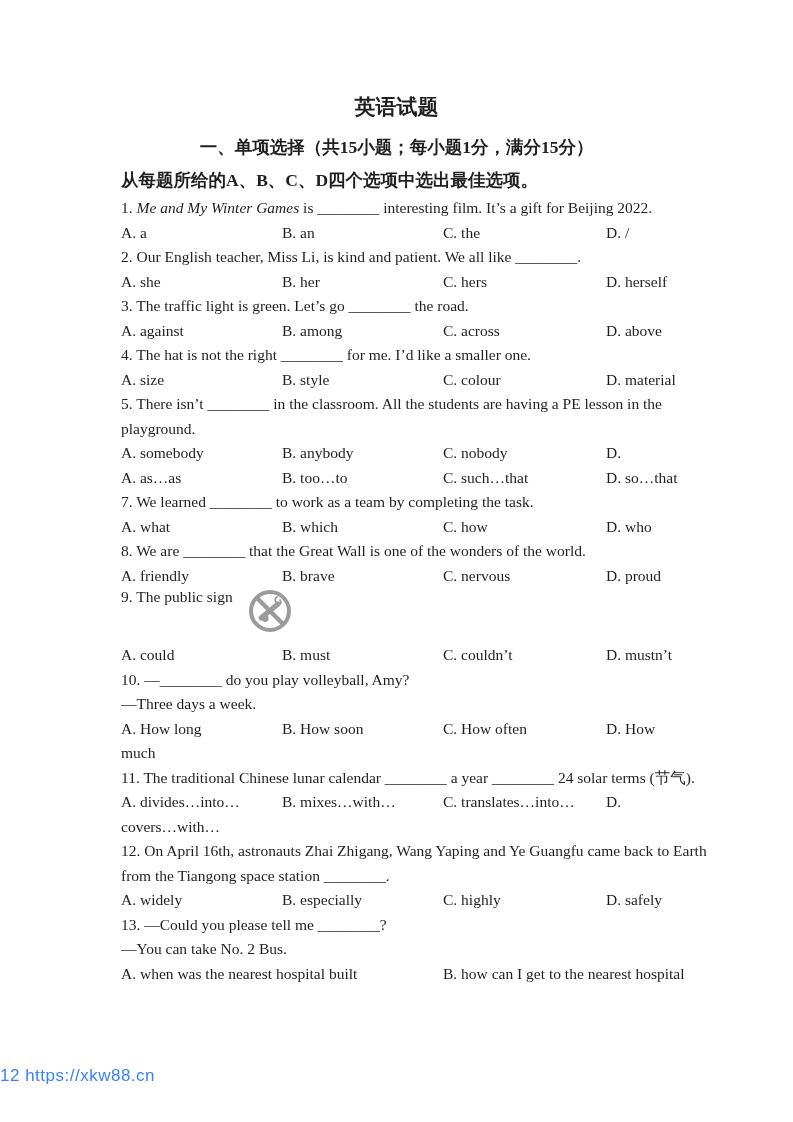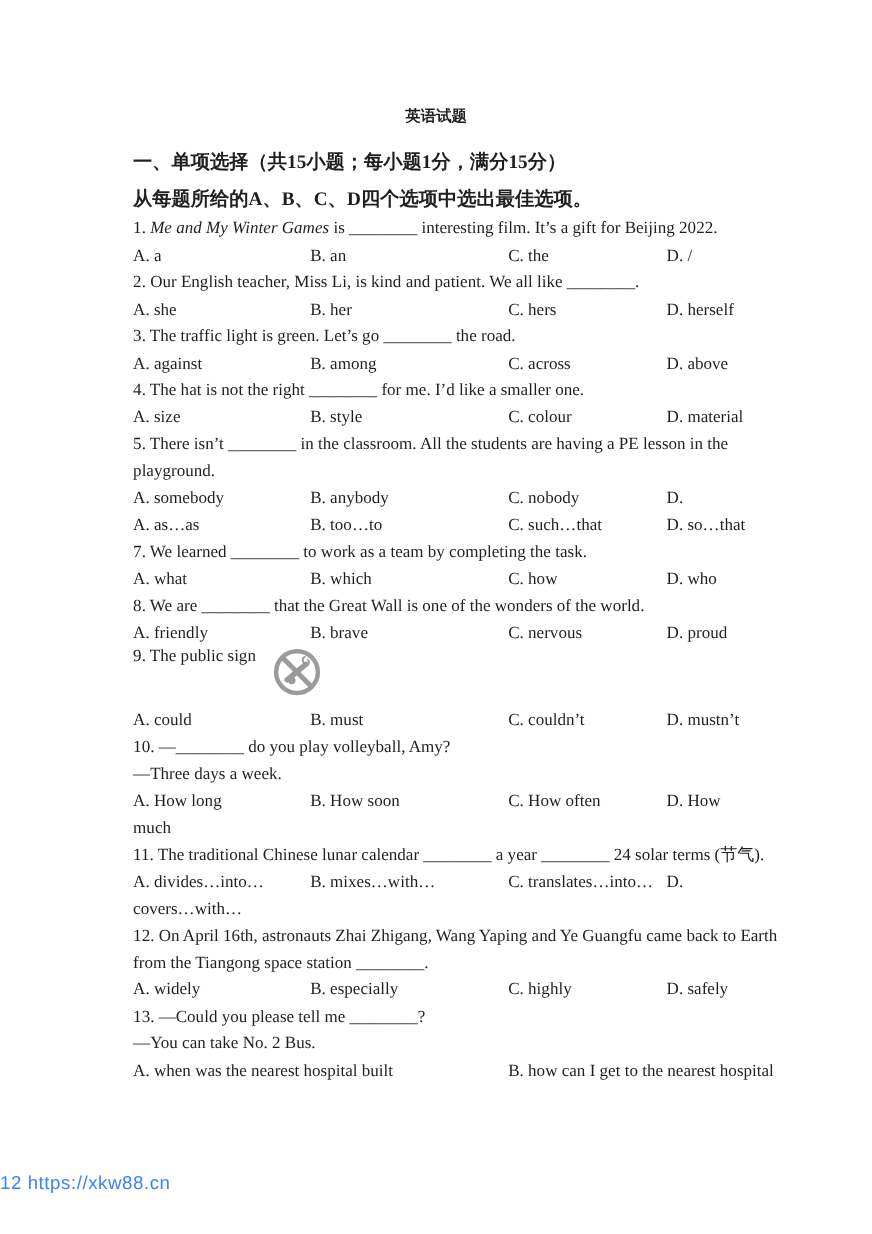--- a/index.html
+++ b/index.html
@@ -11,43 +11,43 @@
     color:#1f1f1f;
     overflow:hidden;
   }
   .content{
     position:absolute;
     left:121px;top:94px;
     width:551px;
   }
   .doc-title{
     text-align:center;
-    font-size:14px;
+    font-size:21px;
     line-height:26px;
     font-weight:bold;
   }
   .heading{
     font-size:17.5px;
     line-height:26px;
     font-weight:bold;
     white-space:nowrap;
   }
-  .h1{margin-top:14px;}
+  .h1{margin-top:14px;text-align:center;}
   .h2{margin-top:7px;}
   .body{margin-top:3px;font-size:15.5px;}
   .line{
     height:24.5px;
     line-height:24.5px;
     white-space:nowrap;
   }
   .opts{position:relative;text-align:right;}
   .col{position:absolute;top:0;}
   .c0{left:0;}
   .c1{left:161px;}
-  .c2{left:341px;}
+  .c2{left:322px;}
   .c3{left:485px;}
   .italic{font-style:italic;}
   .line-tall{
     height:55px;
     display:flex;
     align-items:flex-start;
     white-space:nowrap;
   }
   .sign-icon{
     margin:0 12px 0 14px;

